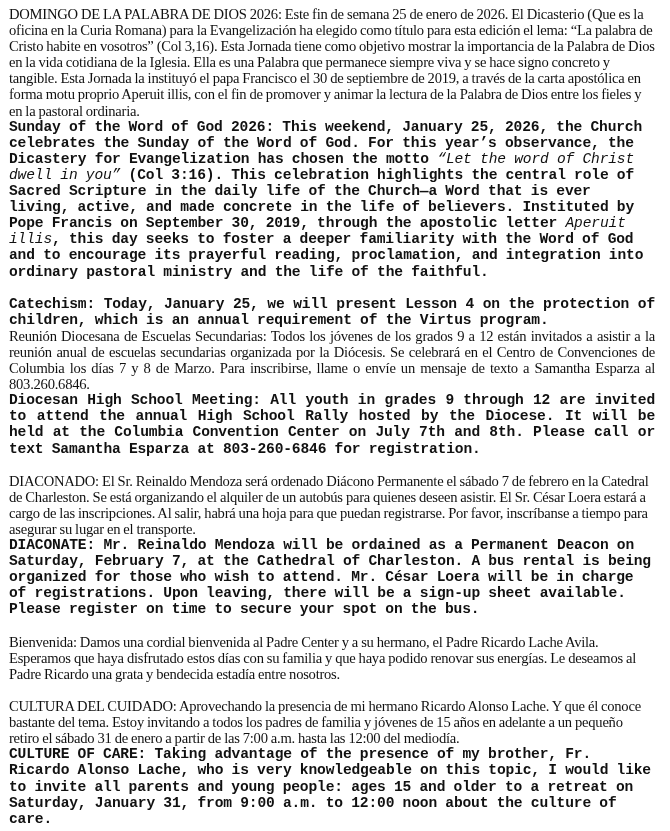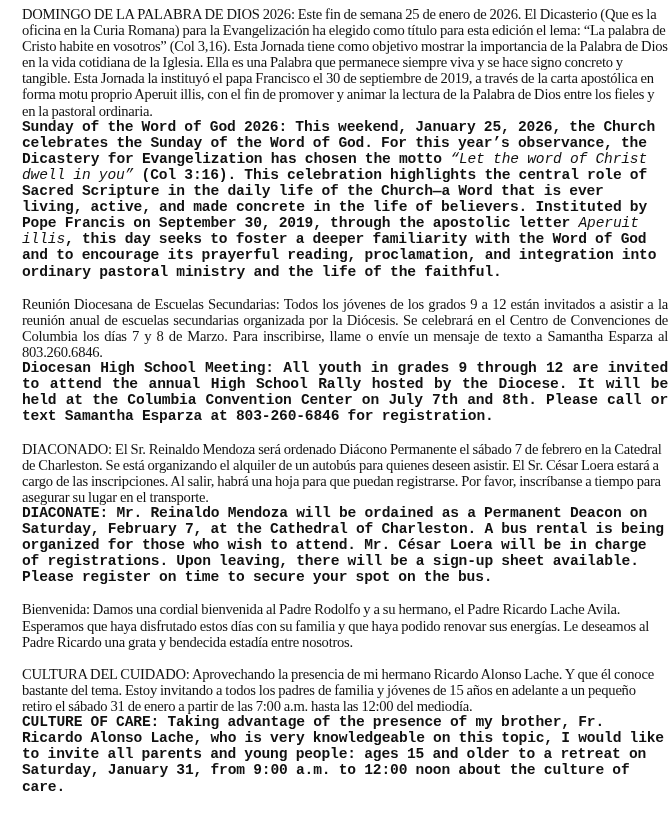--- a/index.html
+++ b/index.html
@@ -1,18 +1,18 @@
 <!DOCTYPE html>
 <html><head>
 <meta charset="utf-8">
 <style>
   html, body { margin: 0; padding: 0; background: #ffffff; }
   body { width: 670px; height: 831px; overflow: hidden; }
   .page {
-    position: absolute; left: 22px; top: 6px; width: 646px;
+    position: absolute; left: 9px; top: 6px; width: 646px;
     font-family: "Liberation Serif", serif;
     color: #111111;
     font-size: 14.6px;
     line-height: 16.1px;
   }
   .es { font-weight: normal; letter-spacing: -0.25px; word-spacing: -0.3px; }
   .en { font-weight: bold; letter-spacing: -0.15px; word-spacing: -0.3px; font-family: Liberation Mono, monospace; }
   .just { text-align: justify; text-align-last: left; }
   p { margin: 0; }
   .gap { height: 16.1px; }
@@ -24,38 +24,39 @@
 <div class="page">
 
   <div>
     <p class="es">DOMINGO DE LA PALABRA DE DIOS 2026: Este fin de semana 25 de enero de 2026. El Dicasterio (Que es la oficina en la Curia Romana) para la Evangelización ha elegido como título para esta edición el lema: “La palabra de Cristo habite en vosotros” (Col 3,16). Esta Jornada tiene como objetivo mostrar la importancia de la Palabra de Dios en la vida cotidiana de la Iglesia. Ella es una Palabra que permanece siempre viva y se hace signo concreto y tangible. Esta Jornada la instituyó el papa Francisco el 30 de septiembre de 2019, a través de la carta apostólica en forma motu proprio Aperuit illis, con el fin de promover y animar la lectura de la Palabra de Dios entre los fieles y en la pastoral ordinaria.</p>
     <p class="en"><span>Sunday of the Word of God 2026: This weekend, January 25, 2026, the Church celebrates the Sunday of the Word of God. For this year’s observance, the Dicastery for Evangelization has chosen the motto </span><em>“Let the word of Christ dwell in you”</em><span> (Col 3:16). This celebration highlights the central role of Sacred Scripture in the daily life of the Church—a Word that is ever living, active, and made concrete in the life of believers. Instituted by Pope Francis on September 30, 2019, through the apostolic letter </span><em>Aperuit illis</em><span>, this day seeks to foster a deeper familiarity with the Word of God and to encourage its prayerful reading, proclamation, and integration into ordinary pastoral ministry and the life of the faithful.</span></p>
   </div>
 
   <div class="gap"></div>
 
   <div>
+    <p class="en just">Catechism: Today, January 25, we will present Lesson 4 on the protection of children, which is an annual requirement of the Virtus program.</p>
   </div>
 
   <div>
     <p class="es just">Reunión Diocesana de Escuelas Secundarias: Todos los jóvenes de los grados 9 a 12 están invitados a asistir a la reunión anual de escuelas secundarias organizada por la Diócesis. Se celebrará en el Centro de Convenciones de Columbia los días 7 y 8 de Marzo. Para inscribirse, llame o envíe un mensaje de texto a Samantha Esparza al 803.260.6846.</p>
     <p class="en just">Diocesan High School Meeting: All youth in grades 9 through 12 are invited to attend the annual High School Rally hosted by the Diocese. It will be held at the Columbia Convention Center on July 7th and 8th. Please call or text Samantha Esparza at 803-260-6846 for registration.</p>
   </div>
 
   <div class="gap"></div>
 
   <div>
     <p class="es">DIACONADO: El Sr. Reinaldo Mendoza será ordenado Diácono Permanente el sábado 7 de febrero en la Catedral de Charleston. Se está organizando el alquiler de un autobús para quienes deseen asistir. El Sr. César Loera estará a cargo de las inscripciones. Al salir, habrá una hoja para que puedan registrarse. Por favor, inscríbanse a tiempo para asegurar su lugar en el transporte.</p>
     <p class="en">DIACONATE: Mr. Reinaldo Mendoza will be ordained as a Permanent Deacon on Saturday, February 7, at the Cathedral of Charleston. A bus rental is being organized for those who wish to attend. Mr. César Loera will be in charge of registrations. Upon leaving, there will be a sign-up sheet available. Please register on time to secure your spot on the bus.</p>
   </div>
 
   <div class="gap"></div>
 
   <div>
-    <p class="es">Bienvenida: Damos una cordial bienvenida al Padre Rodolfo y a su hermano, el Padre Ricardo Lache Avila. Esperamos que haya disfrutado estos días con su familia y que haya podido renovar sus energías. Le deseamos al Padre Ricardo una grata y bendecida estadía entre nosotros.</p>
+    <p class="es">Bienvenida: Damos una cordial bienvenida al Padre Center y a su hermano, el Padre Ricardo Lache Avila. Esperamos que haya disfrutado estos días con su familia y que haya podido renovar sus energías. Le deseamos al Padre Ricardo una grata y bendecida estadía entre nosotros.</p>
   </div>
 
   <div class="gap"></div>
 
   <div>
     <p class="es">CULTURA DEL CUIDADO: Aprovechando la presencia de mi hermano Ricardo Alonso Lache. Y que él conoce bastante del tema. Estoy invitando a todos los padres de familia y jóvenes de 15 años en adelante a un pequeño retiro el sábado 31 de enero a partir de las 7:00 a.m. hasta las 12:00 del mediodía.</p>
     <p class="en">CULTURE OF CARE: Taking advantage of the presence of my brother, Fr. Ricardo Alonso Lache, who is very knowledgeable on this topic, I would like to invite all parents and young people: ages 15 and older to a retreat on Saturday, January 31, from 9:00 a.m. to 12:00 noon about the culture of care.</p>
   </div>
 
 </div>

